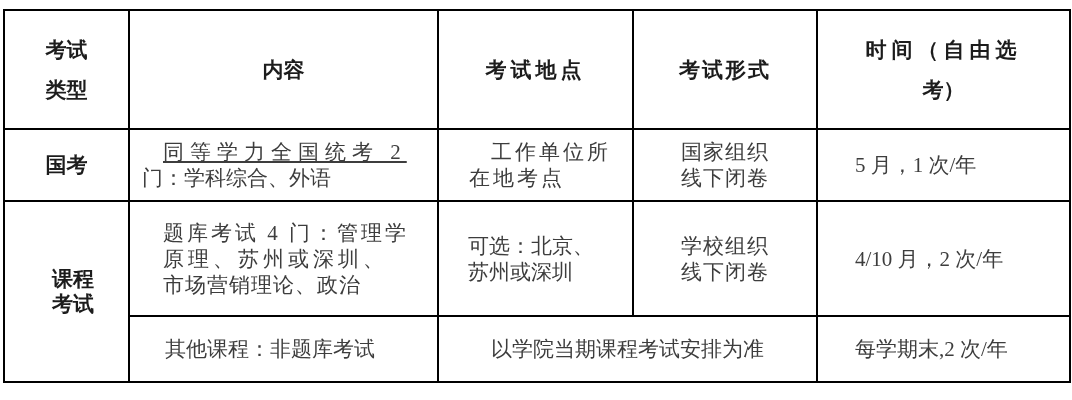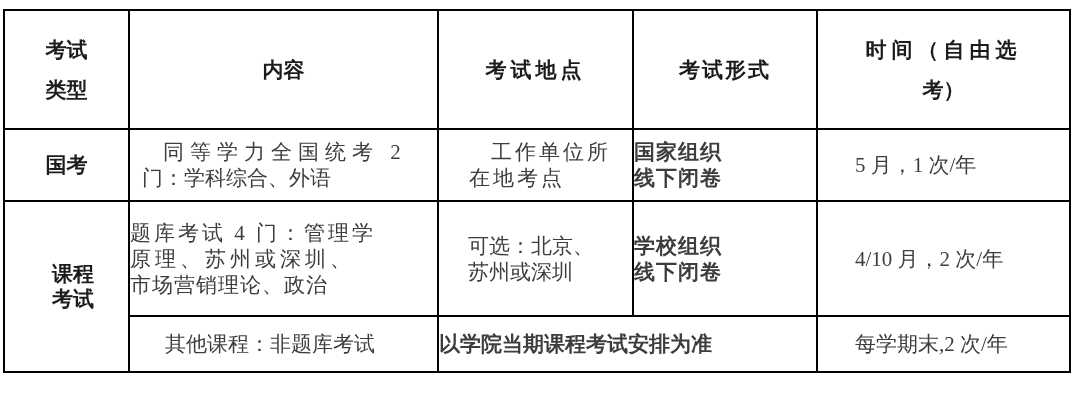--- a/index.html
+++ b/index.html
@@ -27,33 +27,33 @@
     text-align: center;
   }
   .lbl {
     font-weight: bold;
     color: #1c1c1c;
     text-align: center;
   }
   .ln   { line-height: 26px; }
   .lh40 { line-height: 40px; }
   .lh25 { line-height: 25px; padding-left: 13px; }
-  .c    { text-align: left; font-weight: bold; }
+  .c    { text-align: center; }
   .ind21 { text-indent: 21px; }
   .ind22 { text-indent: 22px; }
   .sp1 { letter-spacing: 1px; }
   .sp2 { letter-spacing: 2px; }
   .sp3 { letter-spacing: 3px; }
   .sp4 { letter-spacing: 4px; }
   .sp5 { letter-spacing: 5px; }
-  .sp6 { letter-spacing: 6px; }
+  .sp6 { letter-spacing: 6px; text-decoration: underline; }
   .pad12 { padding-left: 12px; }
   .pad14 { padding-left: 30px; }
   .pad25 { padding-left: 29px; }
-  .pad33 { }
+  .pad33 { padding-left: 33px; }
   .pad35 { padding-left: 35px; }
   .pad37 { padding-left: 37px; font-family: Liberation Serif, serif; }
 </style>
 </head>
 <body>
 
 <table class="tbl">
   <colgroup>
     <col style="width:125px">
     <col style="width:309px">
@@ -108,19 +108,19 @@
       <div class="ln">可选：北京、</div>
       <div class="ln">苏州或深圳</div>
     </td>
     <td class="c">
       <div class="ln sp1">学校组织</div>
       <div class="ln sp1">线下闭卷</div>
     </td>
     <td class="pad37">4/10 月，2 次/年</td>
   </tr>
 
-  <tr style="height:56px">
+  <tr style="height:66px">
     <td class="pad35">其他课程：非题库考试</td>
     <td class="c" colspan="2">以学院当期课程考试安排为准</td>
     <td class="pad37">每学期末,2 次/年</td>
   </tr>
 </tbody>
   </table>
 
 </body></html>

